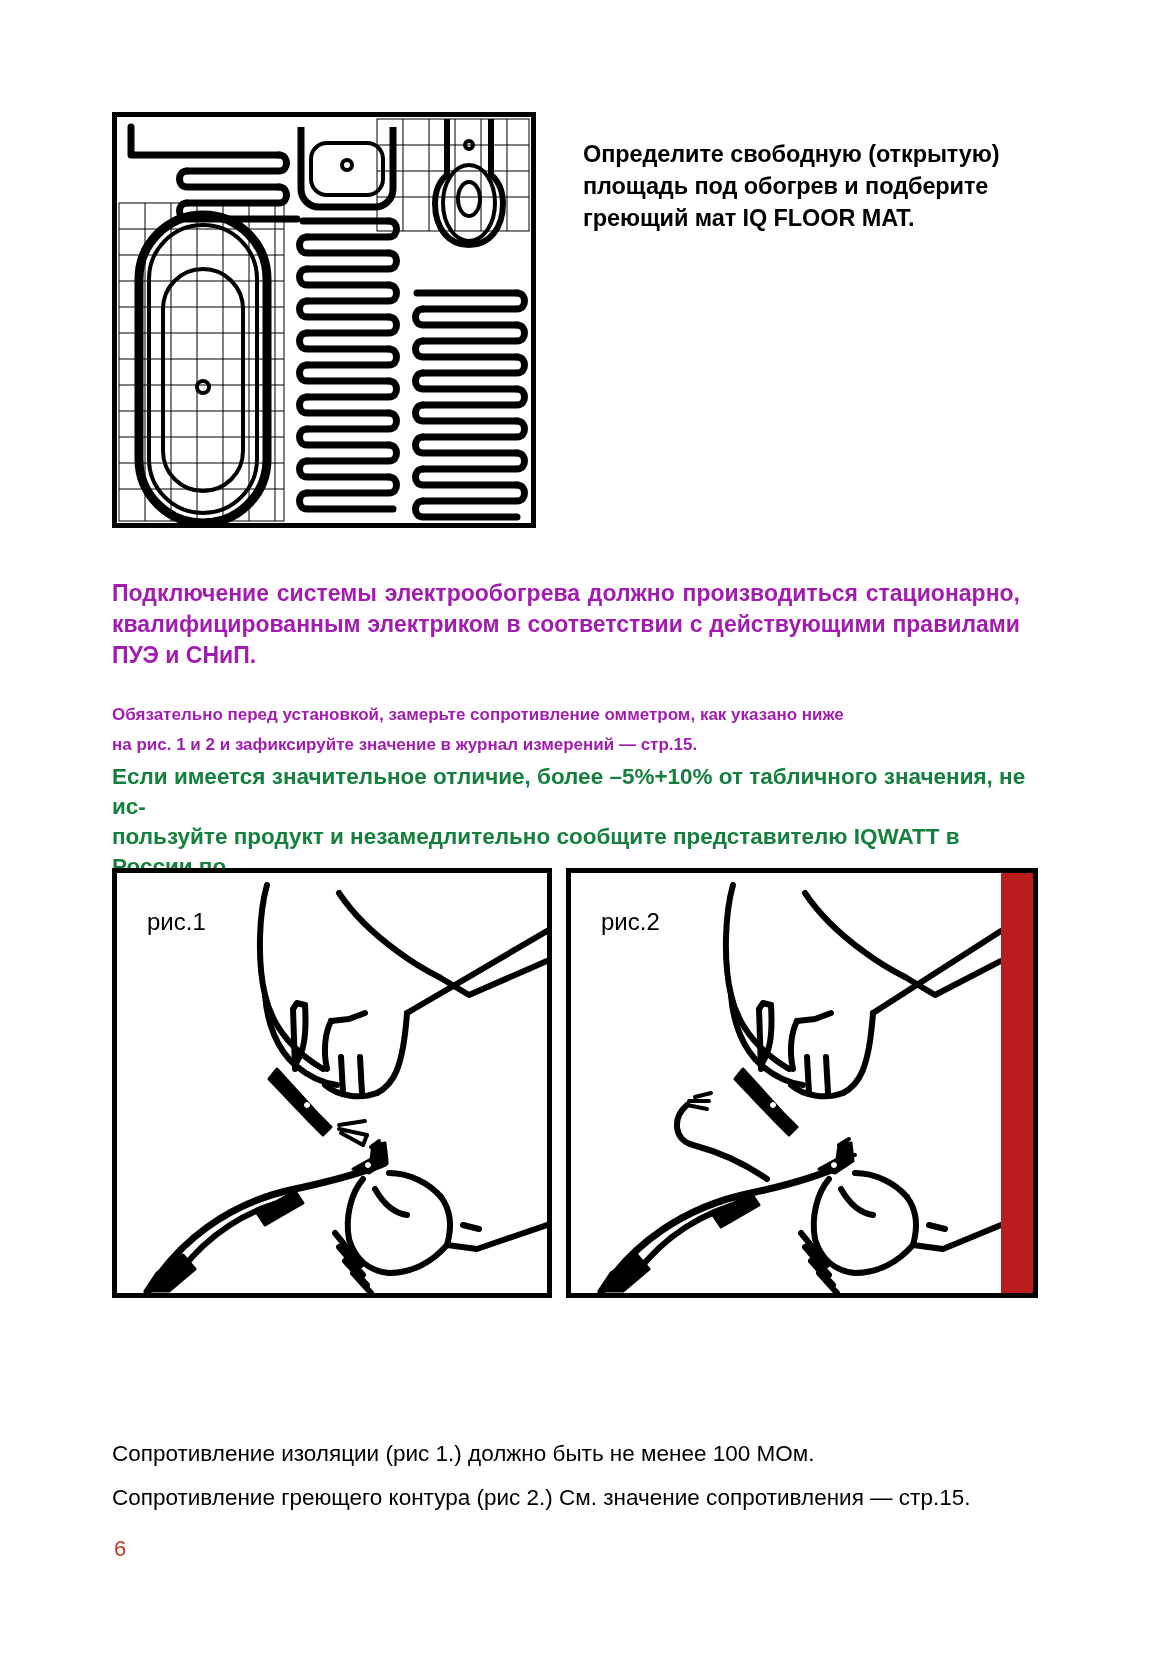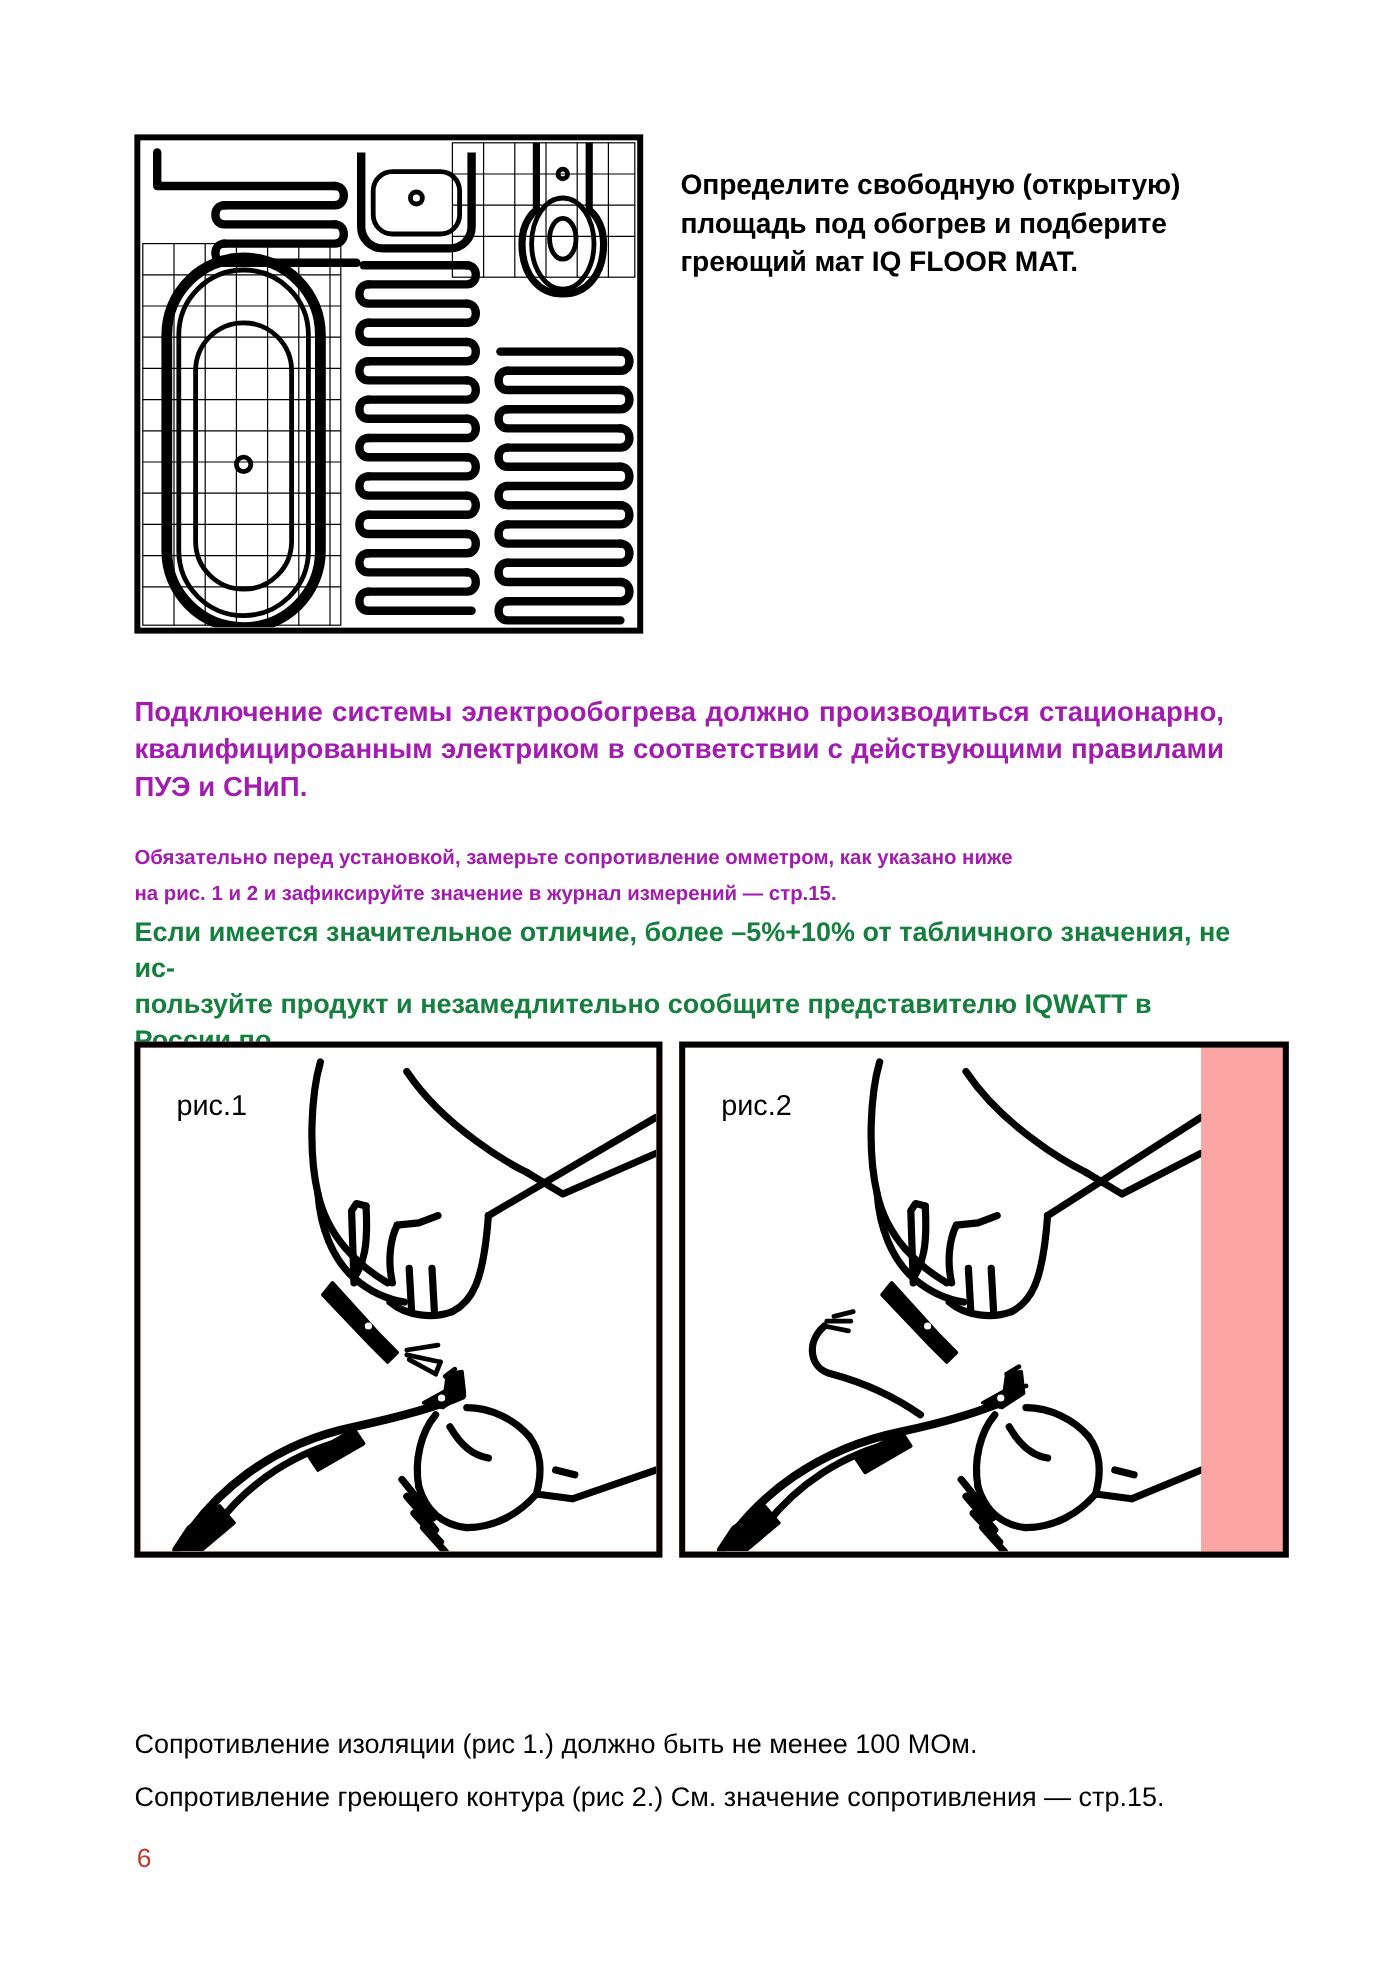--- a/index.html
+++ b/index.html
@@ -46,21 +46,21 @@
     left: 455px;
     top: 26px;
     width: 490px;
   }
   .desc-p {
     font-size: 23.5px;
     line-height: 32px;
     color: #000;
     font-weight: 700;
     letter-spacing: -0.1px;
-    margin: 0 0 29px 0;
+    margin: 0 0 29px 16px;
     white-space: pre-line;
   }
   .desc-p:last-child { margin-bottom: 0; }
 
   
   .warn {
     position: absolute;
     color: #a21caf;
     font-weight: 700;
     font-stretch: condensed;
@@ -92,25 +92,25 @@
     line-height: 30px;
     font-weight: 700;
     white-space: pre-line;
   }
 
   
   .fig {
     position: absolute;
     border: 5px solid #000;
     box-sizing: border-box;
-    background: #fca5a5;
+    background: #b91c1c;
     overflow: hidden;
   }
   #fig1 { left: 112px;  top: 868px; width: 440px; height: 430px; }
-  #fig2 { left: 566px;  top: 868px; width: 508px; height: 430px; }
+  #fig2 { left: 566px;  top: 868px; width: 472px; height: 430px; }
   .fig svg { display: block; }
   .fig-label {
     position: absolute;
     font-size: 24px;
     font-weight: 400;
     color: #000;
     letter-spacing: 0px;
   }
   #fig1 .fig-label { left: 30px; top: 35px; }
   #fig2 .fig-label { left: 30px; top: 35px; }

